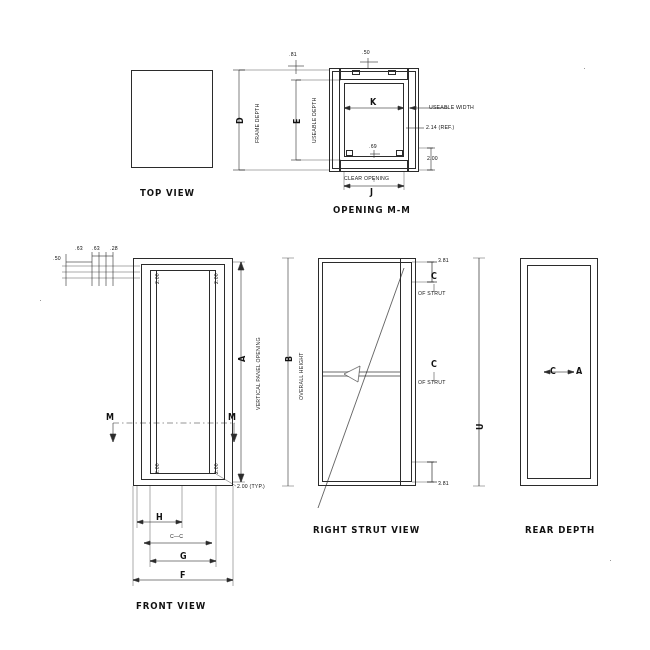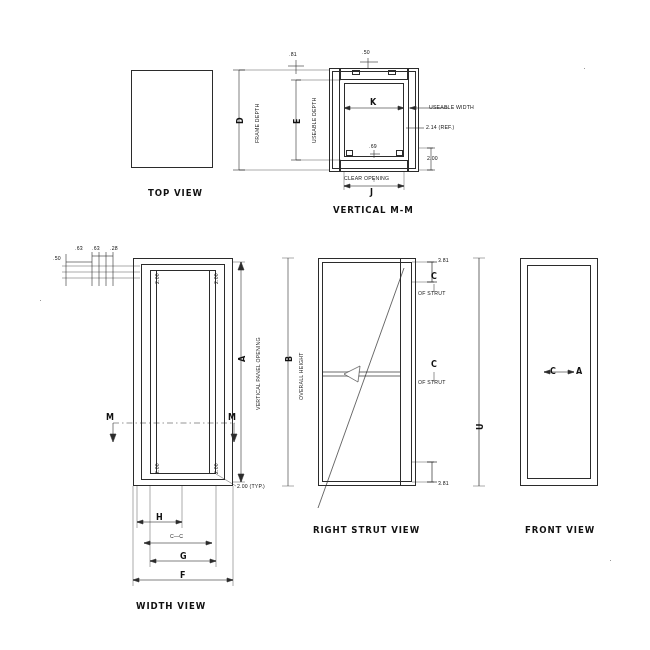--- a/index.html
+++ b/index.html
@@ -64,21 +64,21 @@
     width: 1px; height: 1px;
     background: #999;
   }
 </style>
 </head>
 <body>
 
 <div id="sheet">
 
   <div class="rect" style="left:131px; top:70px; width:82px; height:98px;"></div>
-  <div class="vtitle" style="left:148px; top:188px;text-align:center;">TOP VIEW</div>
+  <div class="vtitle" style="left:140px; top:188px;text-align:center;">TOP VIEW</div>
 
   <div class="rect" style="left:329px; top:68px; width:90px; height:104px;"></div>
   <div class="rect" style="left:332px; top:71px; width:84px; height:98px;"></div>
 
   <div class="rect" style="left:329px; top:68px; width:11px; height:104px;"></div>
 
   <div class="rect" style="left:408px; top:68px; width:11px; height:104px;"></div>
 
   <div class="rect" style="left:340px; top:68px; width:68px; height:12px;"></div>
 
@@ -148,21 +148,21 @@
   <div class="big v" style="left:293px; top:124px;">E</div>
   <div class="lbl v" style="left:255px; top:143px;">FRAME  DEPTH</div>
   <div class="lbl v" style="left:312px; top:143px;">USEABLE  DEPTH</div>
   <div class="big" style="left:370px; top:98px;">K</div>
   <div class="big" style="left:370px; top:188px;">J</div>
   <div class="lbl" style="left:429px; top:105px;">USEABLE  WIDTH</div>
   <div class="lbl" style="left:426px; top:125px;">2.14  (REF.)</div>
   <div class="lbl" style="left:427px; top:156px;">2.00</div>
   <div class="lbl" style="left:369px; top:144px;">.69</div>
   <div class="lbl" style="left:344px; top:176px;">CLEAR  OPENING</div>
-  <div class="vtitle" style="left:333px; top:205px;">VERTICAL  M-M</div>
+  <div class="vtitle" style="left:333px; top:205px;">OPENING  M-M</div>
 
   <div class="rect" style="left:133px; top:258px; width:100px; height:228px;"></div>
   <div class="rect" style="left:141px; top:264px; width:84px; height:216px;"></div>
   <div class="rect" style="left:150px; top:270px; width:66px; height:204px;"></div>
 
   <div class="rect" style="left:150px; top:270px; width:7px; height:204px;"></div>
   <div class="rect" style="left:209px; top:270px; width:7px; height:204px;"></div>
 
   <svg class="ov" viewBox="0 0 650 650">
     <g stroke="#2b2b2b" stroke-width="0.6" fill="none">
@@ -238,21 +238,21 @@
   <div class="lbl v" style="left:214px; top:474px;">2.00</div>
 
   <div class="big" style="left:106px; top:413px;">M</div>
   <div class="big" style="left:228px; top:413px;">M</div>
 
   <div class="lbl" style="left:237px; top:484px;">2.00  (TYP.)</div>
   <div class="big" style="left:156px; top:513px;">H</div>
   <div class="lbl" style="left:170px; top:534px;">C—C</div>
   <div class="big" style="left:180px; top:552px;">G</div>
   <div class="big" style="left:180px; top:571px;">F</div>
-  <div class="vtitle" style="left:136px; top:601px;">WIDTH VIEW</div>
+  <div class="vtitle" style="left:136px; top:601px;">FRONT VIEW</div>
 
   <div class="rect" style="left:318px; top:258px; width:98px; height:228px;"></div>
   <div class="rect" style="left:322px; top:262px; width:90px; height:220px;"></div>
   <div class="rect" style="left:400px; top:258px; width:16px; height:228px;"></div>
 
   <svg class="ov" viewBox="0 0 650 650">
     <g stroke="#2b2b2b" stroke-width="0.7" fill="none">
 
       <line x1="318" y1="508" x2="404" y2="268"></line>
 
@@ -297,19 +297,19 @@
   <svg class="ov" viewBox="0 0 650 650">
     <g stroke="#2b2b2b" stroke-width="0.6" fill="none">
       <line x1="544" y1="372" x2="574" y2="372"></line>
       <polygon points="544,372 550,370 550,374" fill="#2b2b2b"></polygon>
       <polygon points="574,372 568,370 568,374" fill="#2b2b2b"></polygon>
     </g>
   </svg>
 
   <div class="big" style="left:550px; top:367px;">C</div>
   <div class="big" style="left:576px; top:367px;">A</div>
-  <div class="vtitle" style="left:525px; top:525px;">FRONT VIEW</div>
+  <div class="vtitle" style="left:525px; top:525px;">REAR DEPTH</div>
 
   <div class="speck" style="left:584px; top:68px;"></div>
   <div class="speck" style="left:40px; top:300px;"></div>
   <div class="speck" style="left:610px; top:560px;"></div>
 
 </div>
 
 </body></html>

